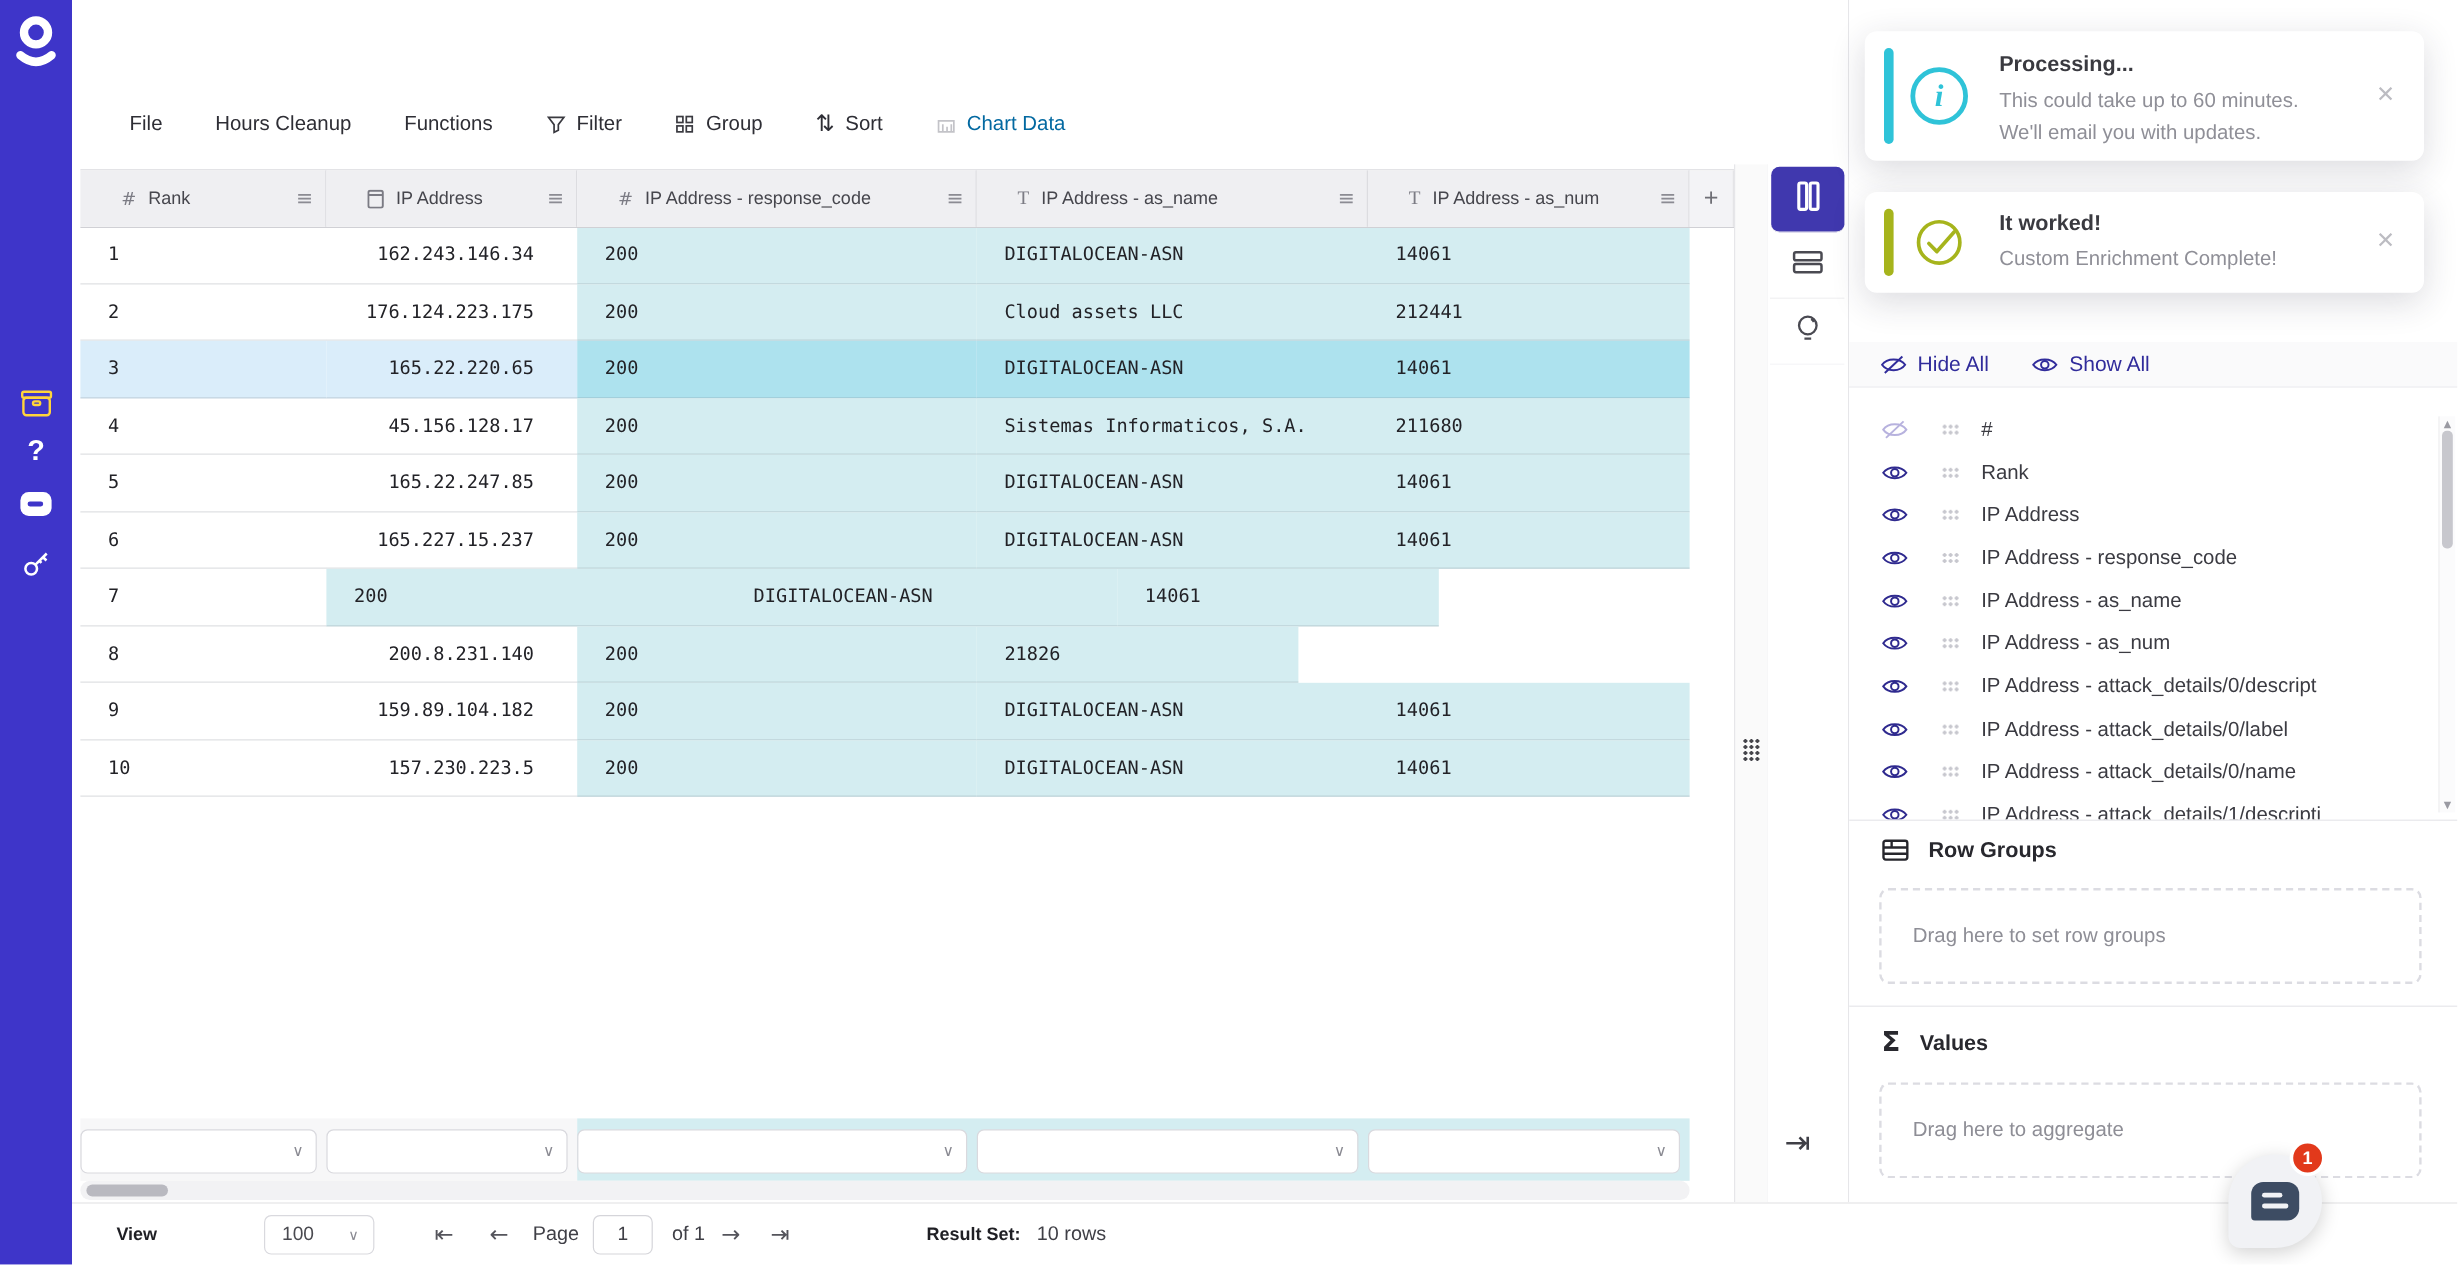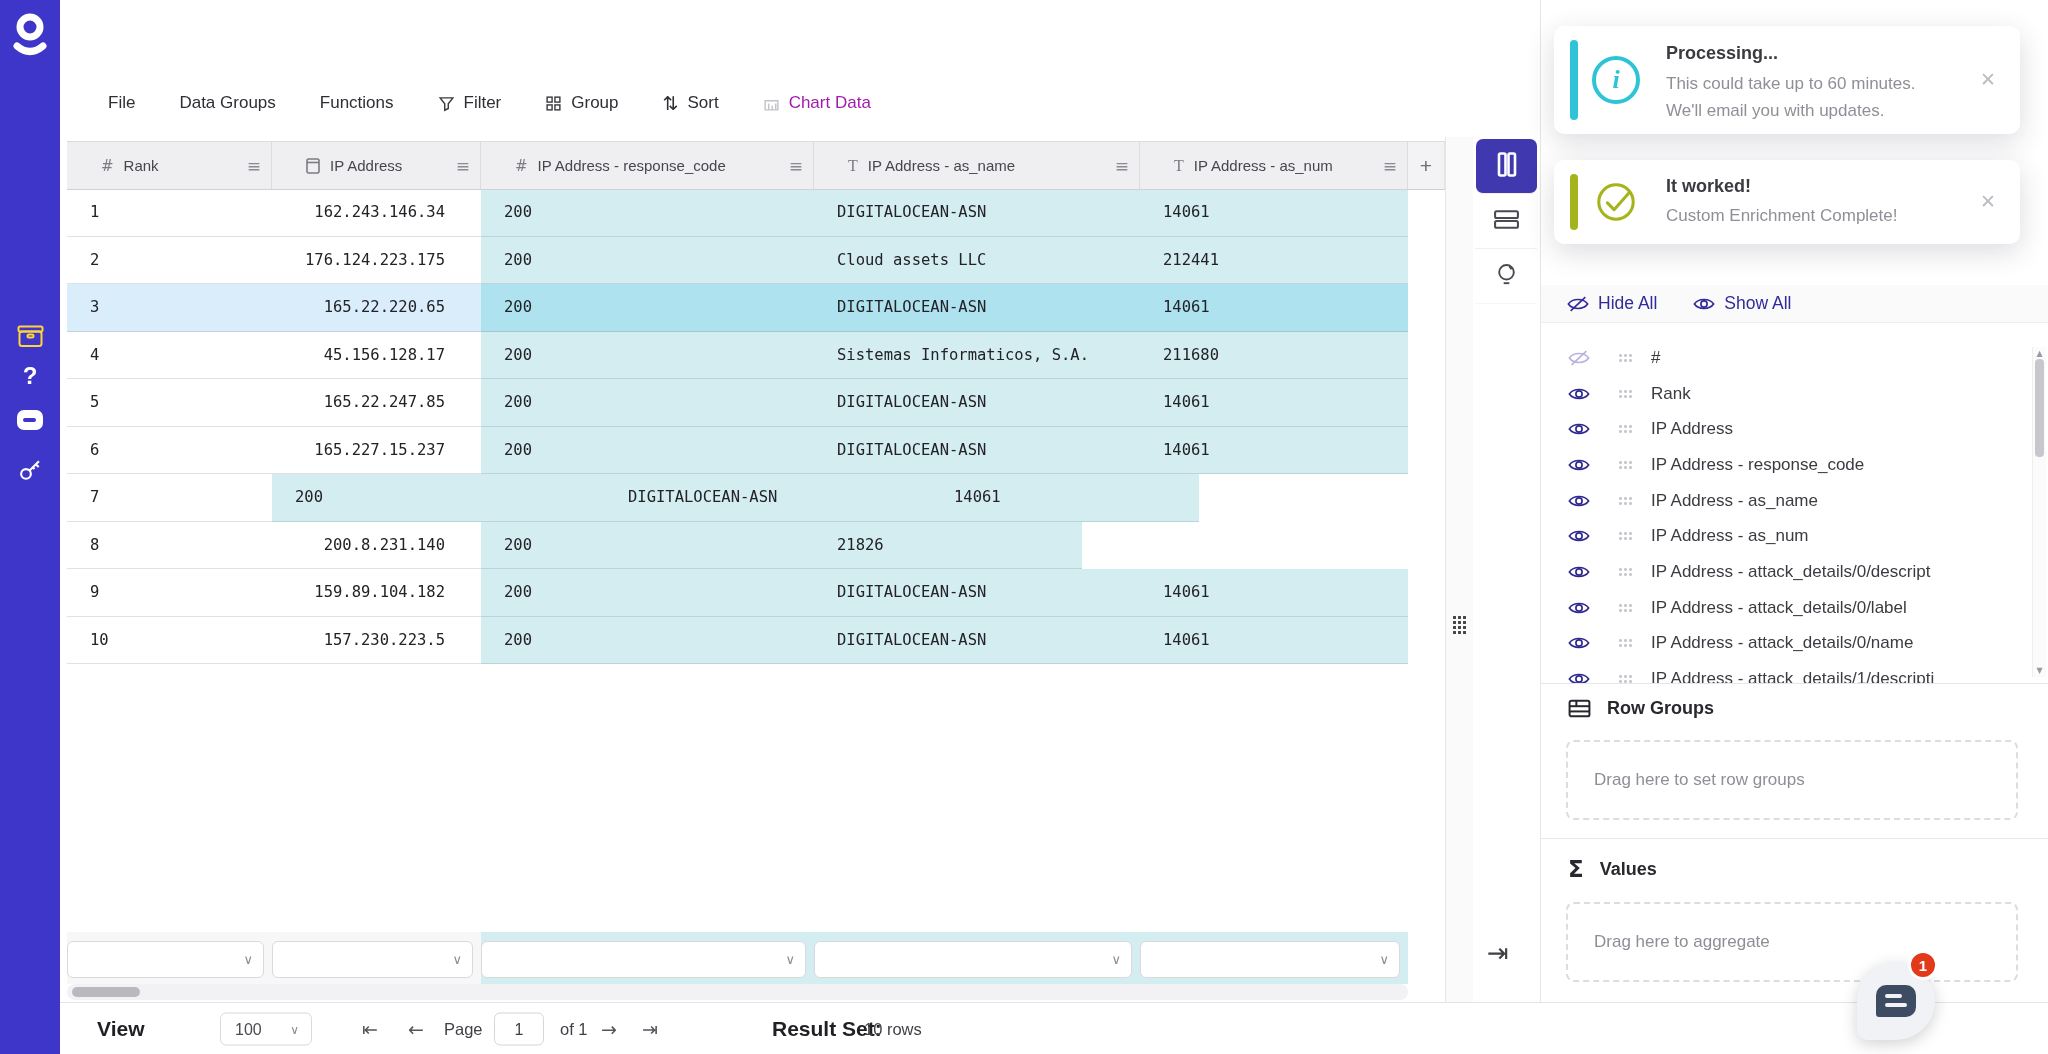--- a/index.html
+++ b/index.html
@@ -16,21 +16,21 @@
   .hdr{position:absolute;left:60px;top:0;width:1480px;height:70px;background:#fff;display:flex;align-items:center;}
   .title{margin:0 0 0 48px;font-size:24px;font-weight:600;color:#2b2b33;letter-spacing:.2px;white-space:nowrap;}
   .crumb{margin-left:18px;font-size:24px;color:#3f3f46;cursor:pointer;}
   .share{position:absolute;left:686px;top:12px;height:42px;padding:0 20px;display:flex;align-items:center;gap:9px;
          background:#FFD43B;border:none;border-radius:9px;font-size:17px;font-weight:600;color:#111;cursor:pointer;
          font-family:"Liberation Sans",sans-serif;}
 
   
   .menubar{position:absolute;left:60px;top:70px;width:1400px;height:66px;display:flex;align-items:center;gap:44px;padding-left:48px;}
   .mitem{display:flex;align-items:center;gap:9px;font-size:17px;color:#2e2e35;cursor:pointer;white-space:nowrap;}
-  .mitem.disabled{color:#a21caf;cursor:default;}
+  .mitem.disabled{color:#0369a1;cursor:default;}
   .sorticon{font-size:19px;line-height:1;}
 
   
   .thead{position:absolute;left:67px;top:141px;height:47px;display:flex;border-top:1px solid #dcdce0;border-bottom:1px solid #d0d0d5;z-index:2;}
   .hcell{box-sizing:border-box;height:47px;background:#EFEFF2;border-right:1px solid #dcdce0;display:flex;align-items:center;
          gap:10px;padding:0 10px 0 34px;font-size:15px;color:#46464d;cursor:pointer;overflow:hidden;white-space:nowrap;}
   .hcell .hic{color:#7b7b84;font-size:15px;font-weight:400;}
   .hcell .tic{font-family:"Liberation Serif",serif;font-size:16px;}
   .hmenu{margin-left:auto;color:#8b8b93;font-size:17px;}
   .addcell{box-sizing:border-box;width:37px;height:47px;background:#f3f3f6;display:flex;align-items:center;justify-content:center;
@@ -83,21 +83,21 @@
   .pthumb{position:absolute;left:2px;top:12px;width:9px;height:98px;background:#c7c7cd;border-radius:4px;cursor:pointer;}
   .secdiv{position:absolute;left:0;width:507px;border-top:1px solid #e7e7ea;}
   .sechead{position:absolute;left:27px;display:flex;align-items:center;gap:16px;font-size:18px;font-weight:600;color:#28282e;}
   .sigma{font-size:23px;font-weight:600;}
   .dropzone{position:absolute;left:25px;width:452px;height:80px;border:2px dashed #dcdce2;border-radius:8px;box-sizing:border-box;
             display:flex;align-items:center;padding-left:26px;color:#8e8e96;font-size:17px;}
 
   
   .footer{position:absolute;left:60px;top:1002px;width:1988px;height:52px;background:#fff;border-top:1px solid #e4e4e7;z-index:5;}
   .fitem{position:absolute;top:50%;transform:translateY(-50%);white-space:nowrap;}
-  .bold{font-weight:700;color:#1f1f24;font-size:21px;}
+  .bold{font-weight:700;color:#1f1f24;font-size:15px;}
   .pgico{font-family:"DejaVu Sans",sans-serif;color:#55555c;font-size:19px;cursor:pointer;}
   .viewsel{left:160px;width:92px;height:33px;border:1px solid #d9d9de;border-radius:6px;display:flex;align-items:center;
            justify-content:space-between;padding:0 12px 0 14px;box-sizing:border-box;font-size:16px;color:#4a4a50;cursor:pointer;}
   .pageinput{left:434px;width:50px;height:33px;border:1px solid #d5d5da;border-radius:6px;text-align:center;
              font-size:16px;color:#3f3f46;background:#fff;box-sizing:border-box;font-family:"Liberation Sans",sans-serif;}
   .greytxt{font-size:16.5px;color:#3f3f46;}
 
   
   .toast{position:absolute;left:1554px;width:466px;background:#fff;border-radius:10px;
          box-shadow:0 8px 28px rgba(40,40,60,.16);z-index:50;}
@@ -147,21 +147,21 @@
         </svg>
     </div>
   </aside>
 
 
   <nav class="menubar" id="menubar">
       <div class="mitem">
         <span>File</span>
       </div>
       <div class="mitem">
-        <span>Data Groups</span>
+        <span>Hours Cleanup</span>
       </div>
       <div class="mitem">
         <span>Functions</span>
       </div>
       <div class="mitem">
         <span style="display: flex;">
           <svg width="17" height="17" viewBox="0 0 24 24" fill="none" stroke="#3a3a40" stroke-width="2">
             <path d="M3 4 H21 L14.5 12.5 V19 L9.5 21.5 V12.5 Z"></path>
           </svg>
         </span>

